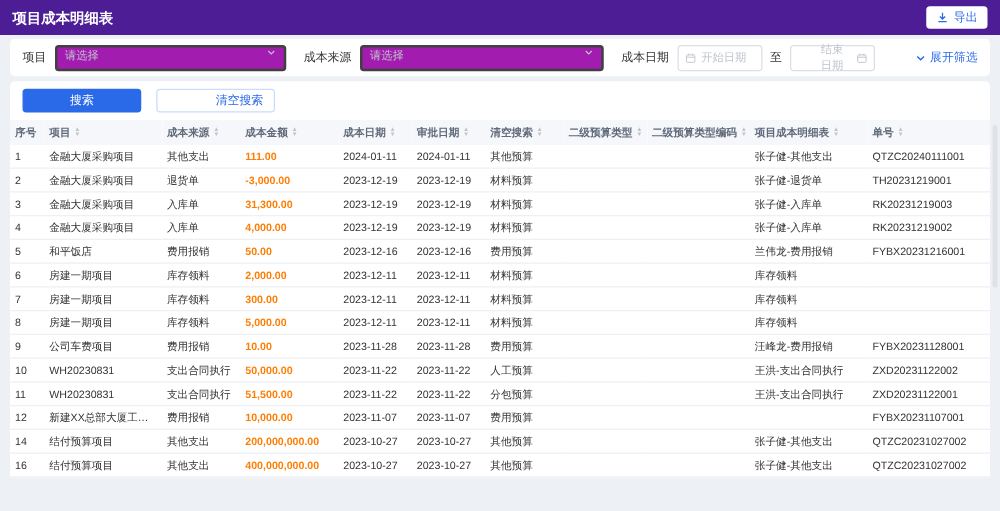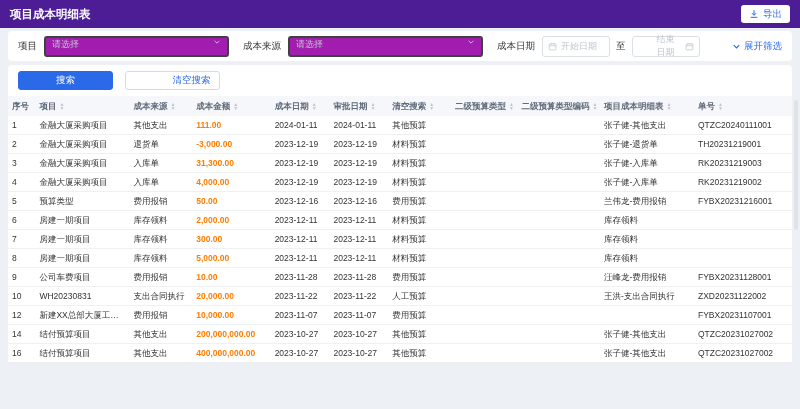--- a/index.html
+++ b/index.html
@@ -225,21 +225,21 @@
             <td>2023-12-19</td>
             <td>2023-12-19</td>
             <td>材料预算</td>
             <td></td>
             <td></td>
             <td>张子健-入库单</td>
             <td>RK20231219002</td>
           </tr>
           <tr>
             <td>5</td>
-            <td>预算类型</td>
+            <td>和平饭店</td>
             <td>费用报销</td>
             <td class="amount">50.00</td>
             <td>2023-12-16</td>
             <td>2023-12-16</td>
             <td>费用预算</td>
             <td></td>
             <td></td>
             <td>兰伟龙-费用报销</td>
             <td>FYBX20231216001</td>
           </tr>
@@ -292,28 +292,41 @@
             <td>费用预算</td>
             <td></td>
             <td></td>
             <td>汪峰龙-费用报销</td>
             <td>FYBX20231128001</td>
           </tr>
           <tr>
             <td>10</td>
             <td>WH20230831</td>
             <td>支出合同执行</td>
-            <td class="amount">20,000.00</td>
+            <td class="amount">50,000.00</td>
             <td>2023-11-22</td>
             <td>2023-11-22</td>
             <td>人工预算</td>
             <td></td>
             <td></td>
             <td>王洪-支出合同执行</td>
             <td>ZXD20231122002</td>
+          </tr>
+          <tr>
+            <td>11</td>
+            <td>WH20230831</td>
+            <td>支出合同执行</td>
+            <td class="amount">51,500.00</td>
+            <td>2023-11-22</td>
+            <td>2023-11-22</td>
+            <td>分包预算</td>
+            <td></td>
+            <td></td>
+            <td>王洪-支出合同执行</td>
+            <td>ZXD20231122001</td>
           </tr>
           <tr>
             <td>12</td>
             <td>新建XX总部大厦工程二期</td>
             <td>费用报销</td>
             <td class="amount">10,000.00</td>
             <td>2023-11-07</td>
             <td>2023-11-07</td>
             <td>费用预算</td>
             <td></td>

